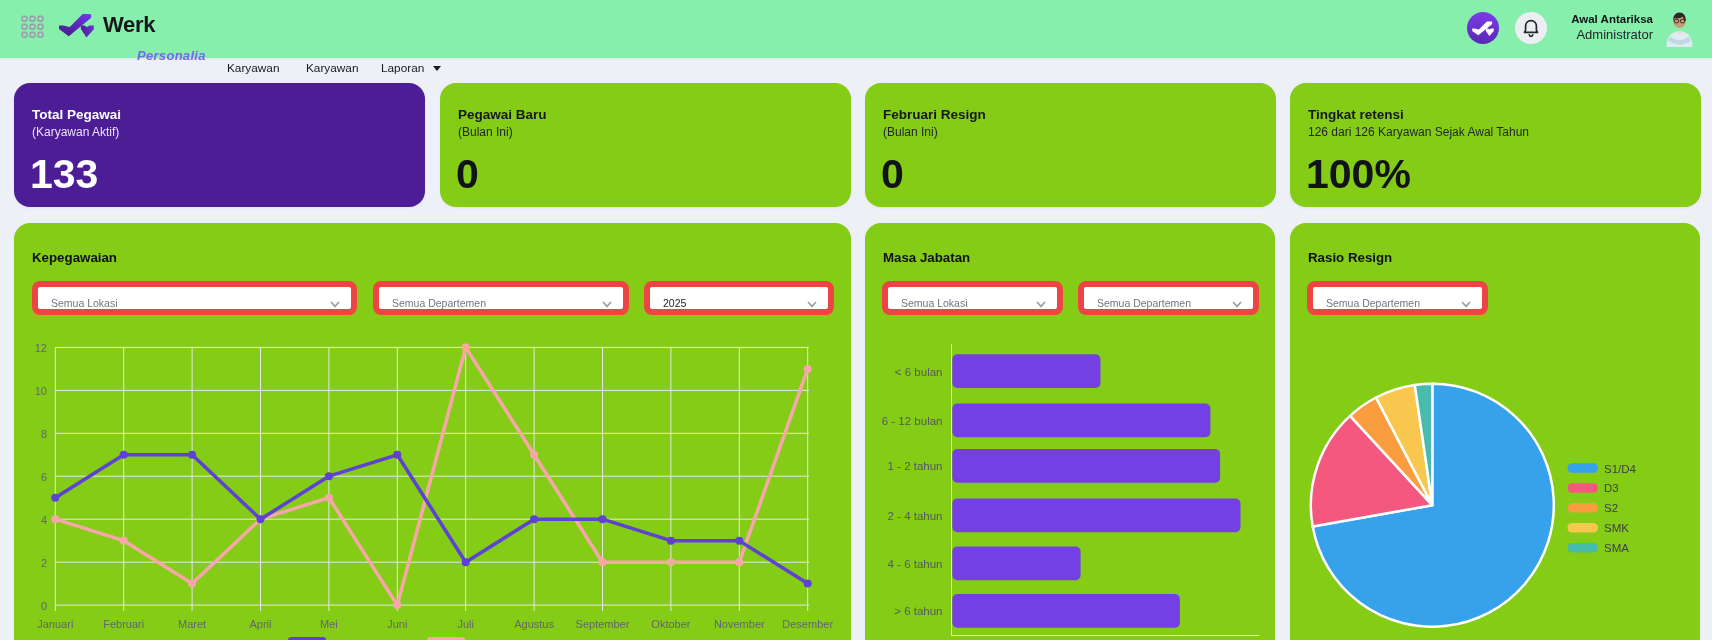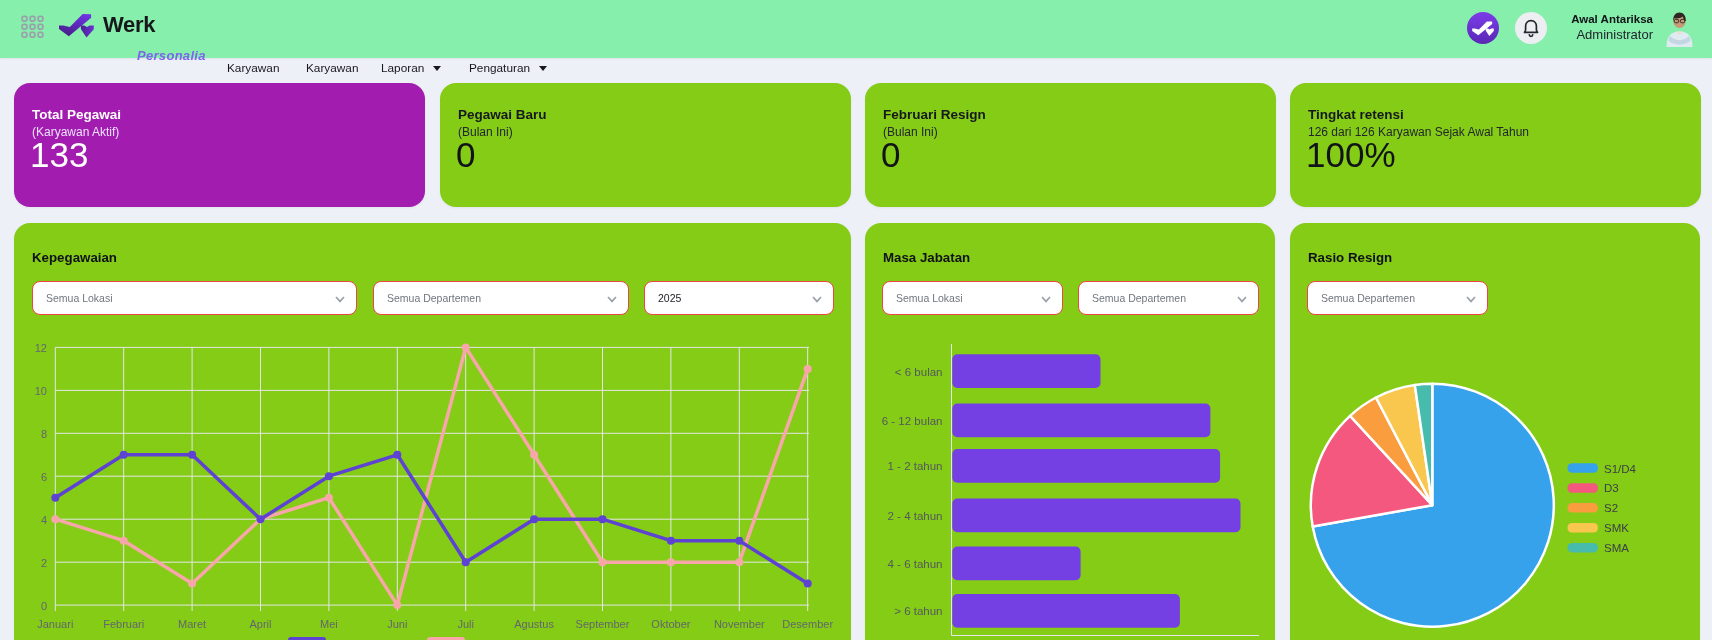--- a/index.html
+++ b/index.html
@@ -10,23 +10,23 @@
 .caret { display:inline-block; width:0; height:0; border-left:4.5px solid transparent; border-right:4.5px solid transparent; border-top:5.5px solid #16181d; margin-left:9px; vertical-align:1px; }
 .werk { position:absolute; left:103px; top:11.5px; font-size:22px; line-height:26px; font-weight:700; color:#17181c; letter-spacing:-0.3px; }
 .personalia { position:absolute; left:137px; top:49px; font-size:13px; line-height:14px; font-style:italic; font-weight:700; color:#7d64ec; letter-spacing:0.3px; }
 .iconcircle { position:absolute; top:12px; width:33px; height:33px; border-radius:50%; }
 .uname { position:absolute; top:11px; right:59px; text-align:right; }
 .uname .n { font-size:11.5px; font-weight:700; color:#111318; line-height:16px; }
 .uname .r { font-size:13px; color:#23262c; line-height:15px; }
 .card { position:absolute; background:#84cc16; border-radius:16px; box-shadow:0 1px 3px rgba(16,24,40,.05); }
 .stat-t { position:absolute; left:18px; top:24px; font-size:13.5px; font-weight:700; color:#16181d; line-height:16px; }
 .stat-s { position:absolute; left:18px; top:41.5px; font-size:12px; color:#23262c; line-height:15px; }
-.stat-n { position:absolute; left:16px; top:54px; font-size:35px; font-weight:400; color:#111318; line-height:35px; }
+.stat-n { position:absolute; left:16px; top:74px; font-size:41px; font-weight:700; color:#111318; line-height:35px; }
 .chart-t { position:absolute; left:18px; top:26.5px; font-size:13.3px; line-height:16px; font-weight:700; color:#101217; }
-.sel { position:absolute; top:58px; height:34px; border:1px solid #ef4444; border-radius:8px; background:#fff; font-size:10.5px; color:#70757f; line-height:32px; padding-left:13px; }
+.sel { position:absolute; top:58px; height:34px; border:6px solid #ef4444; border-radius:8px; background:#fff; font-size:10.5px; color:#70757f; line-height:32px; padding-left:13px; }
 .sel .chev { position:absolute; right:11px; top:12px; width:10px; height:10px; }
 svg text { font-family:"Liberation Sans", sans-serif; }
 </style>
 </head>
 <body>
 
 <div class="nav">
   <svg style="position:absolute;left:20px;top:12.5px" width="26" height="26" viewBox="0 0 26 26">
     <g fill="none" stroke="#9aa1ab" stroke-width="1.7">
       <rect x="2.1" y="3.3" width="4.8" height="4.8" rx="1.8"></rect>
@@ -52,21 +52,20 @@
       </linearGradient>
     </defs>
     <path d="M2.0,20.4 L6.2,20.5 L12.8,21.9 L25.7,9.0 L34.0,9.2 L34.2,12.8 L11.8,31.3 L2.0,24.1 Z" fill="url(#lg1)"></path>
     <path d="M23.9,20.4 L27.4,20.4 L30.0,22.1 L32.6,20.4 L36.8,20.4 L36.8,24.2 L29.5,32.5 L23.9,23.9 Z" fill="url(#lg2)"></path>
   </svg>
   <div class="werk">Werk</div>
   <div class="personalia">Personalia</div>
   <div class="menu" style="left:227px">Karyawan</div>
   <div class="menu" style="left:306px">Karyawan</div>
   <div class="menu" style="left:381px">Laporan<span class="caret"></span></div>
-  <div class="menu" style="left:469px">Pengaturan<span class="caret"></span></div>
 
   <div class="iconcircle" style="left:1467px;width:32px;height:32px;background:linear-gradient(180deg,#7c3de9,#5a28b5)">
     <svg width="32" height="32" viewBox="0 0 32 32">
       <g fill="#fff">
         <path d="M5.2,16.6 L7.8,16.6 L11.9,17.5 L19.9,9.5 L25.1,9.6 L25.2,11.9 L11.3,23.3 L5.2,18.9 Z"></path>
         <path d="M18.8,16.6 L21.0,16.6 L22.6,17.6 L24.2,16.6 L26.8,16.6 L26.8,18.9 L22.3,24.1 L18.8,18.8 Z"></path>
       </g>
     </svg>
   </div>
   <div class="iconcircle" style="left:1515px;width:32px;height:32px;background:#eceef2">
@@ -83,21 +82,21 @@
     <path d="M2.5,36 c0,-9 3,-15.5 13,-15.5 c10,0 13,6.5 13,15.5 z" fill="#dfeaf1"></path>
     <path d="M6,25 c5,5.5 14,5.5 19,0 l1.8,4.5 c-6,5.5 -16.6,5.5 -22.6,0 z" fill="#c3d6e2"></path>
     <path d="M12,20.5 l3.5,4 l3.5,-4 z" fill="#eadfd2"></path>
     <ellipse cx="15.5" cy="10" rx="6.2" ry="7" fill="#c59b77"></ellipse>
     <path d="M9.2,10 c-0.4,-5.5 2.6,-8.6 6.3,-8.6 c3.7,0 6.7,3.1 6.3,8.6 l-1.2,0 c-0.9,-1.8 -1.5,-3.2 -1.7,-4.6 c-1.6,1.5 -5.6,2.3 -8.5,1.9 z" fill="#2e2620"></path>
     <rect x="10.2" y="8.4" width="4.5" height="3.4" rx="1.6" fill="none" stroke="#342e28" stroke-width="1"></rect>
     <rect x="16.3" y="8.4" width="4.5" height="3.4" rx="1.6" fill="none" stroke="#342e28" stroke-width="1"></rect>
   </svg>
 </div>
 
-<div class="card" style="left:14px;top:83px;width:411px;height:124px;background:#a21caf">
+<div class="card" style="left:14px;top:83px;width:411px;height:124px;background:#4c1d95">
   <div class="stat-t" style="color:#fff">Total Pegawai</div>
   <div class="stat-s" style="color:#ece2fd">(Karyawan Aktif)</div>
   <div class="stat-n" style="color:#fff">133</div>
 </div>
 <div class="card" style="left:440px;top:83px;width:411px;height:124px">
   <div class="stat-t">Pegawai Baru</div>
   <div class="stat-s">(Bulan Ini)</div>
   <div class="stat-n">0</div>
 </div>
 <div class="card" style="left:865px;top:83px;width:411px;height:124px">

